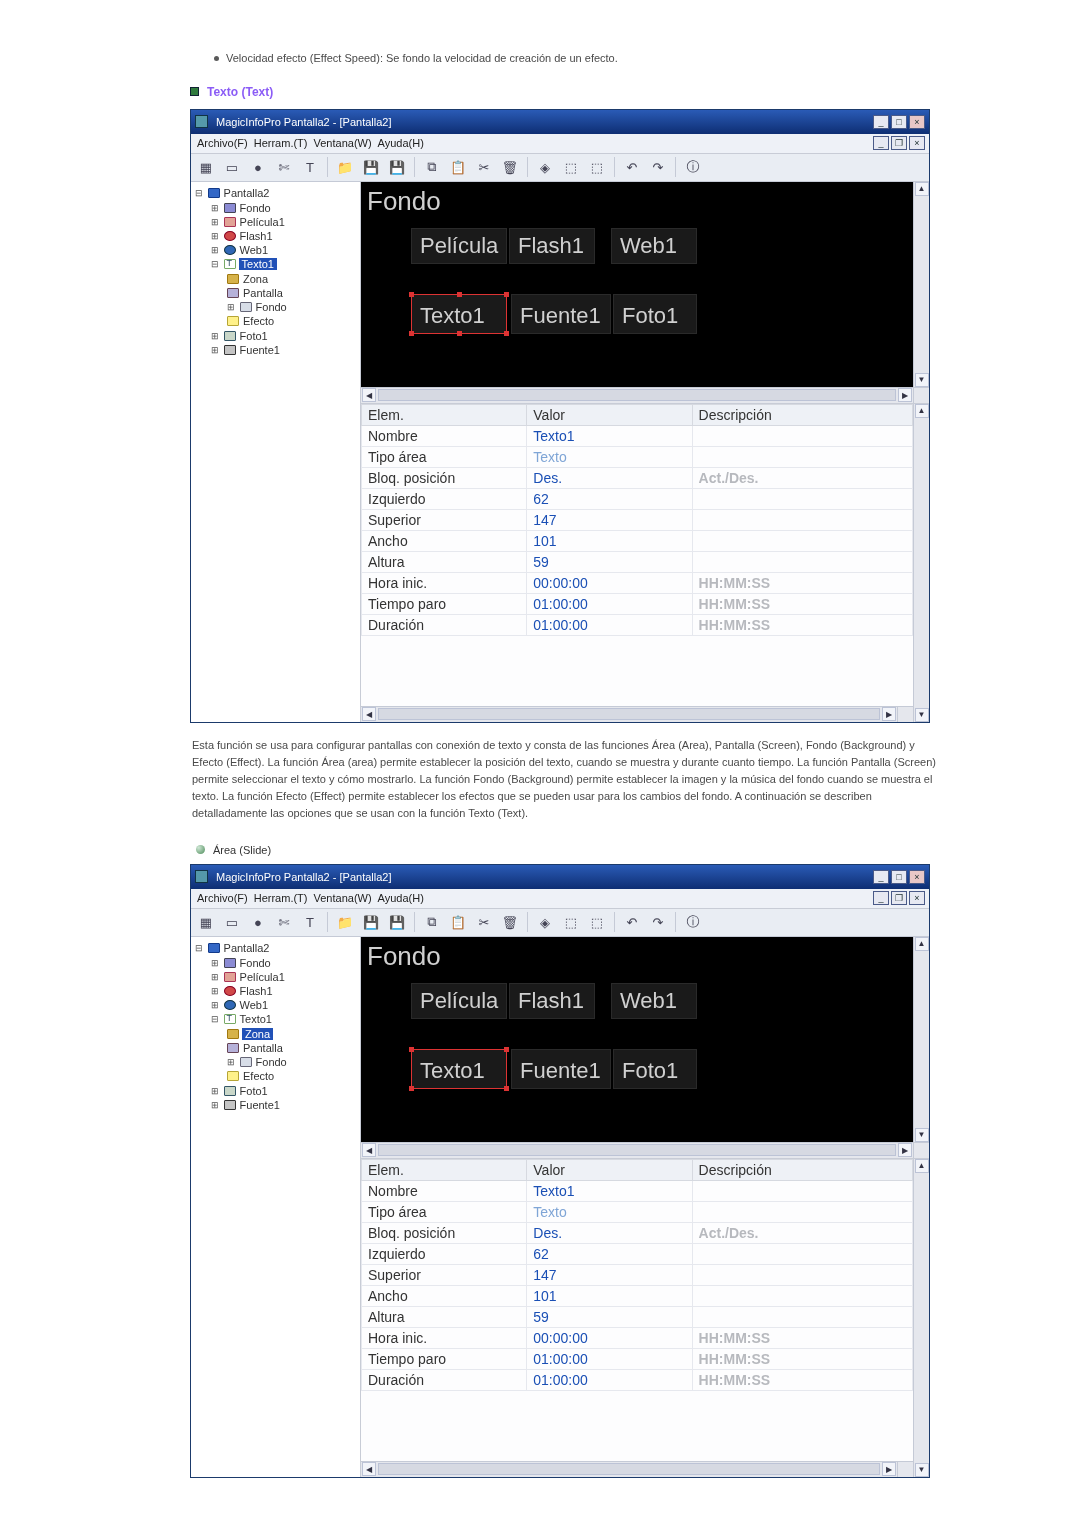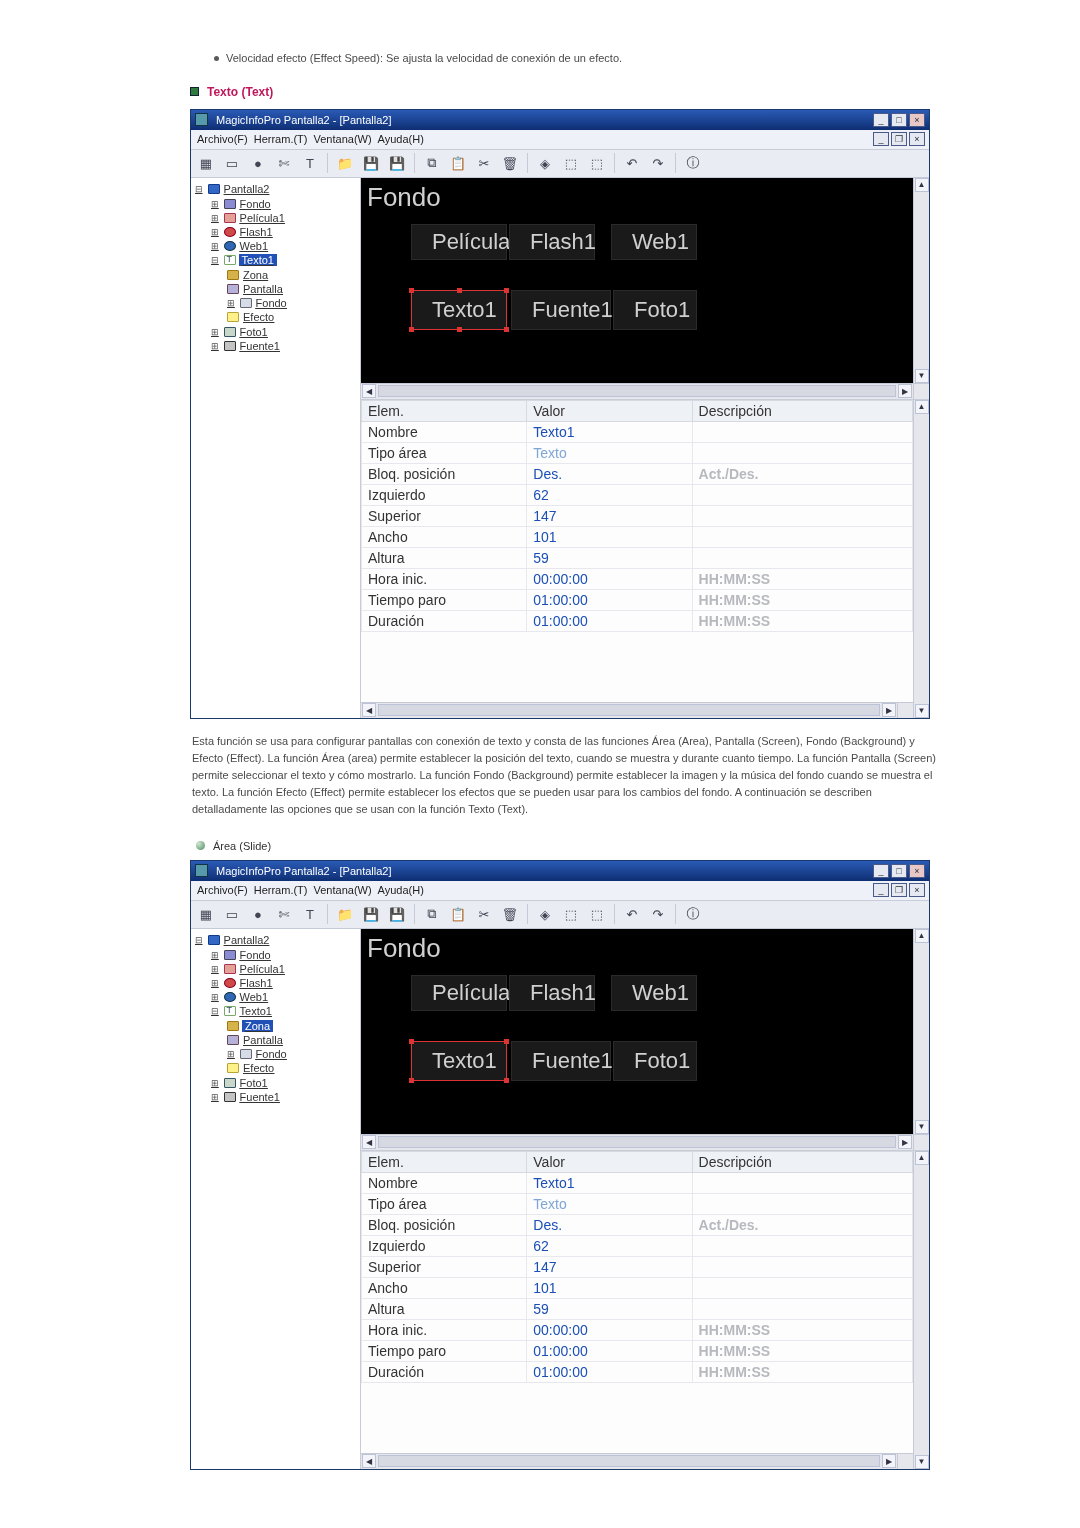--- a/index.html
+++ b/index.html
@@ -5,47 +5,47 @@
   * { box-sizing: border-box; margin: 0; padding: 0; }
   body { font-family: Verdana, Arial, sans-serif; font-size: 11px; background: #fff; color: #333; width: 1080px; }
   .page { padding: 50px 140px 40px 190px; }
 
   ul.bullets { list-style: none; margin: 0 0 14px 24px; }
   ul.bullets li { position: relative; padding-left: 12px; line-height: 1.5; color: #4a4a4a; }
   ul.bullets li::before { content: ''; position: absolute; left: 0; top: 6px; width: 5px; height: 5px; background: #5a5a5a; border-radius: 50%; }
 
   .h2row { display: flex; align-items: center; gap: 8px; margin: 18px 0 10px 0; }
   .h2row .sq { width: 9px; height: 9px; background: #2f7b3d; border: 1px solid #123; display: inline-block; }
-  .h2row .txt { font-weight: bold; color: #be185d; font-size: 12px; }
+  .h2row .txt { font-weight: bold; color: #8b5cf6; font-size: 12px; }
 
   .h3row { display: flex; align-items: center; gap: 8px; margin: 22px 0 6px 6px; }
   .h3row .disc { width: 9px; height: 9px; border-radius: 50%; background: radial-gradient(circle at 30% 30%, #cfe7d6, #4c8b58); display: inline-block; }
   .h3row .txt { color: #333; }
 
   .para { margin: 14px 0 10px 2px; line-height: 1.55; color: #4a4a4a; }
 
   
   .appwin { border: 1px solid #1b3a6b; width: 740px; margin: 8px 0 6px 0; }
   .titlebar { display:flex; justify-content:space-between; align-items:center;
-              background: linear-gradient(#2a5bb6, #0e2e73); color:#fff; height:20px; padding:4px 4px; font-size:11px; }
+              background: linear-gradient(#2a5bb6, #0e2e73); color:#fff; height:20px; padding:12px 4px; font-size:11px; }
   .titlebar .appicon { width:13px; height:13px; background:#59a; border:1px solid #134; margin-right:4px; display:inline-block; }
   .titlebar .lhs { display:flex; align-items:center; gap:4px; }
   .winbtns { display:flex; gap:2px; }
   .winbtn { width:16px; height:14px; background:#e7e9f2; border:1px solid #4a5a88; color:#233; font-size:9px; display:flex; align-items:center; justify-content:center; }
   .winbtn.close { background:#e8c7c7; }
   .menubar { background:#eef1f7; color:#222; height:20px; display:flex; align-items:center; gap:6px; padding:0 6px; font-size:11px; border-bottom:1px solid #c8ccd6; position:relative; }
   .menubar .mdibtns { position:absolute; right:4px; top:2px; display:flex; gap:2px; }
 
   .toolbar { background:#e9edf3; border-bottom:1px solid #c5cad6; height:28px; display:flex; align-items:center; gap:4px; padding:0 4px; }
   .tbtn { width:22px; height:22px; border:1px solid transparent; border-radius:2px; display:flex; align-items:center; justify-content:center; font-size:13px; color:#445; }
   .tsep{ width:1px; height:20px; background:#c5cad6; margin:0 2px; }
 
   .client { display:flex; min-height:330px; }
   .tree { width:170px; background:#fff; border-right:1px solid #c8ccd6; padding:4px 2px; font-size:11px; }
-  .tree ul { list-style:none; margin-left:0;text-decoration:underline; }
+  .tree ul { list-style:none; margin-left:0; }
   .tree > ul > li > ul { margin-left:14px; }
   .tree > ul > li > ul > li > ul { margin-left:14px; }
   .tree li { padding:1px 2px; white-space:nowrap; display:flex; align-items:center; gap:3px; }
   .tree li.haschild::before{ content:'⊞'; font-size:9px; color:#555; margin-right:2px;}
   .tree li.open::before{ content:'⊟'; font-size:9px; color:#555; margin-right:2px;}
   .nodeicon { width:12px; height:10px; display:inline-block; background:#6da564; border:1px solid #376; border-radius:1px; }
   .ni-screen{background:#3367c6;border-color:#123a8a;}
   .ni-image{background:#8b8bd4;border-color:#445;}
   .ni-movie{background:#e2a396;border-color:#a35;}
   .ni-flash{background:#d04848;border-color:#802;border-radius:50%;}
@@ -61,21 +61,21 @@
   .tree li.sel span.lab { background:#2151b7; color:#fff; padding:0 3px; }
   .tree li span.lab{ padding:0 1px;}
 
   .right { flex:1; display:flex; flex-direction:column; background:#f3f5f9; }
   .scroll-v { width:16px; background:#e5e7ed; border-left:1px solid #c5cad6; display:flex; flex-direction:column; justify-content:space-between; align-items:center; }
   .scroll-v .arr, .scroll-h .arr { width:14px; height:14px; background:#f2f4f9; border:1px solid #bcc3d6; font-size:8px; display:flex; align-items:center; justify-content:center; color:#334; }
   .canvasrow{ display:flex; }
   .canvas { position:relative; flex:1; background:#000; }
 
   .zone { position:absolute; font-family: Arial, sans-serif; font-size:22px; color:#e9e9e9; }
-  .znbg { border:1px solid #2a2a2a; background:#1a1a1a; display:flex; align-items:center; padding:4px 20px; }
+  .znbg { border:1px solid #2a2a2a; background:#1a1a1a; display:flex; align-items:flex-end; padding:4px 8px; }
   .znlabel { color:#d0d0d0; }
   .znweb{ color:#d0d0d0;}
   .znsel { border:1px solid #d33; }
   .handle{ position:absolute; width:5px; height:5px; background:#d33; }
 
   .scroll-h-row{ display:flex; height:16px; background:#e5e7ed; border-top:1px solid #c5cad6;}
   .scroll-h{ flex:1; display:flex; justify-content:space-between; align-items:center; padding:0 1px;}
   .thumb-h{ height:12px; background:#d6d9e2; border:1px solid #bcc3d6; flex:1; margin:0 2px;}
 
   .grid { flex:1; background:#f6f7fa; border-top:1px solid #c8ccd6; display:flex; }
@@ -88,21 +88,21 @@
   .gridblank{ height:70px; background:#fdfdfe;}
   .grid .scroll-v{ width:16px;}
   .footerbox { height:6px; }
 </style>
 </head>
 <body>
 
 <div class="page">
 
   <ul class="bullets">
-    <li>Velocidad efecto (Effect Speed): Se ajusta la velocidad de conexión de un efecto.</li>
+    <li>Velocidad efecto (Effect Speed): Se fondo la velocidad de creación de un efecto.</li>
   </ul>
 
   <div class="h2row">
     <span class="sq"></span>
     <span class="txt">Texto (Text)</span>
   </div>
 
   <div class="appwin">
     <div class="titlebar">
       <span class="lhs">

